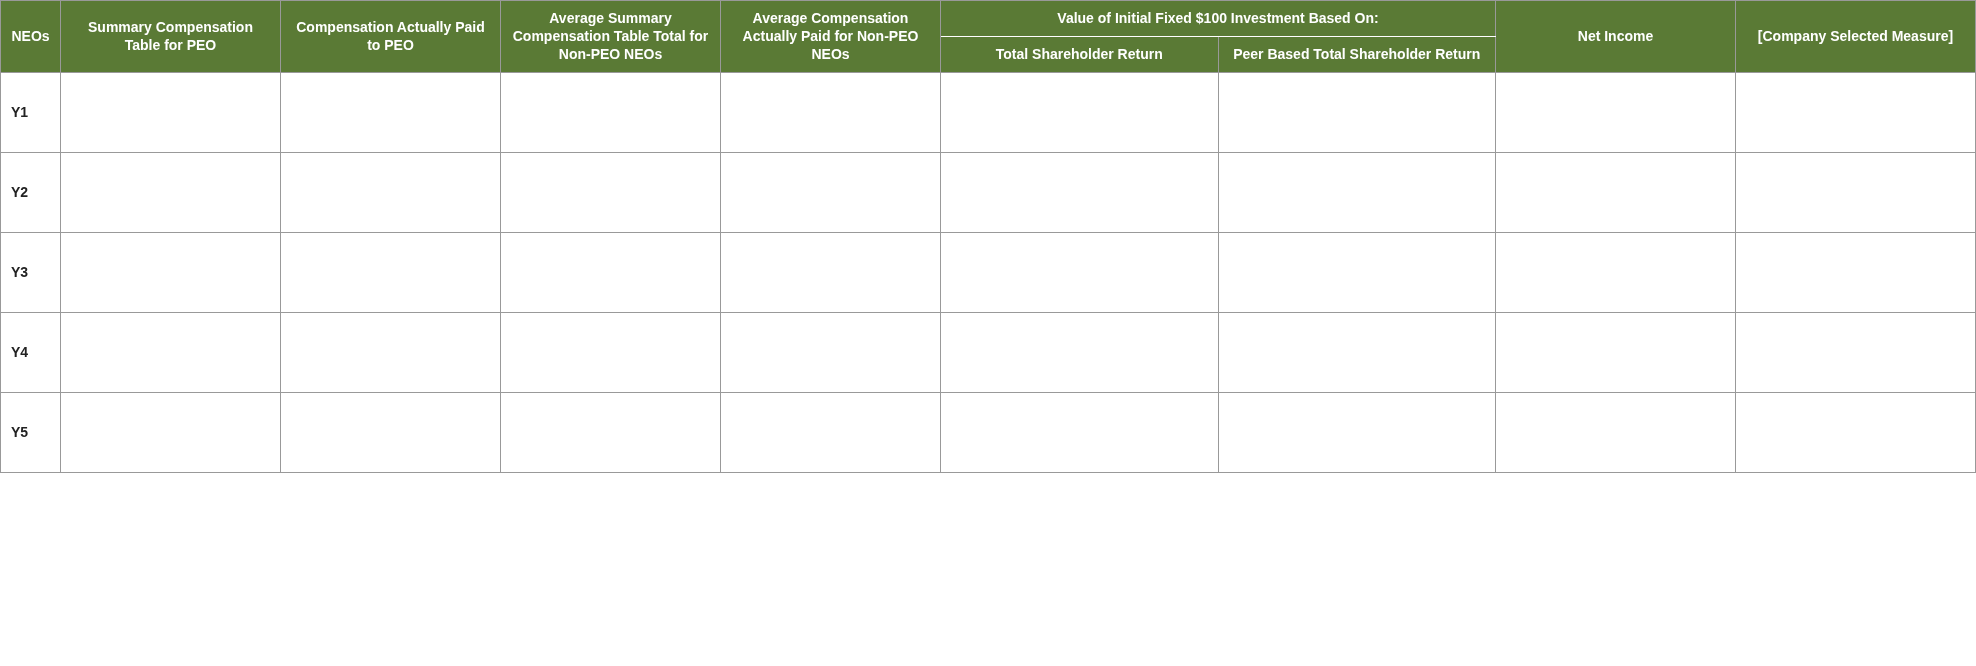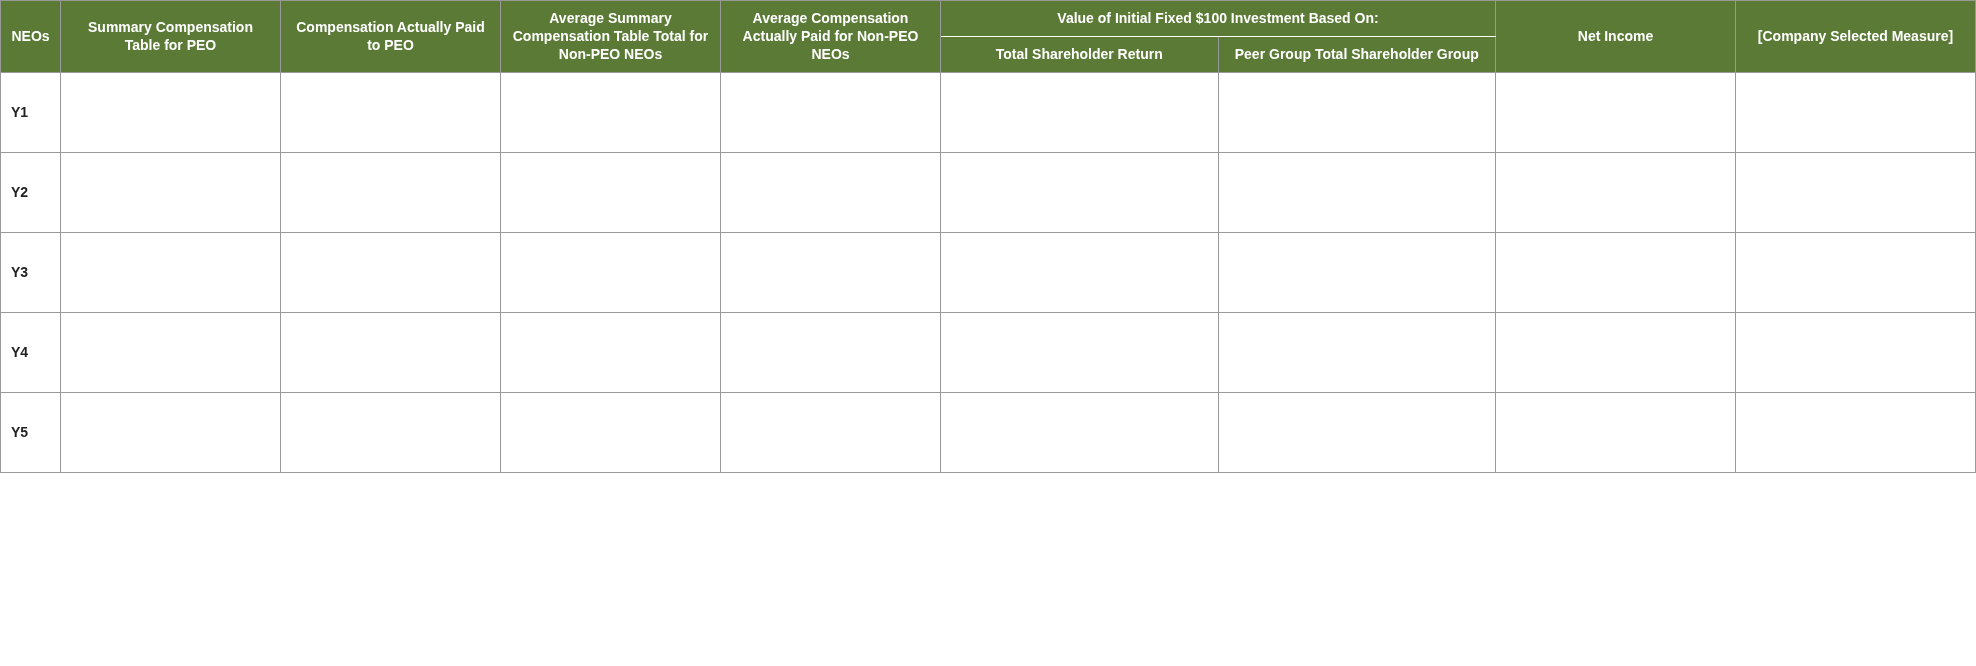--- a/index.html
+++ b/index.html
@@ -81,21 +81,21 @@
         <th class="col-sct-peo" rowspan="2">Summary Compensation Table for PEO</th>
         <th class="col-cap-peo" rowspan="2">Compensation Actually Paid to PEO</th>
         <th class="col-avg-sct-neo" rowspan="2">Average Summary Compensation Table Total for Non-PEO NEOs</th>
         <th class="col-avg-cap-neo" rowspan="2">Average Compensation Actually Paid for Non-PEO NEOs</th>
         <th colspan="2" class="header-group-top">Value of Initial Fixed $100 Investment Based On:</th>
         <th class="col-net-income" rowspan="2">Net Income</th>
         <th class="col-csm" rowspan="2">[Company Selected Measure]</th>
       </tr>
       <tr>
         <th class="col-tsr header-group-bottom">Total Shareholder Return</th>
-        <th class="col-peer-tsr header-group-bottom">Peer Group Total Shareholder Group</th>
+        <th class="col-peer-tsr header-group-bottom">Peer Based Total Shareholder Return</th>
       </tr>
     </thead>
     <tbody>
       <tr>
         <td>Y1</td>
         <td></td>
         <td></td>
         <td></td>
         <td></td>
         <td></td>

